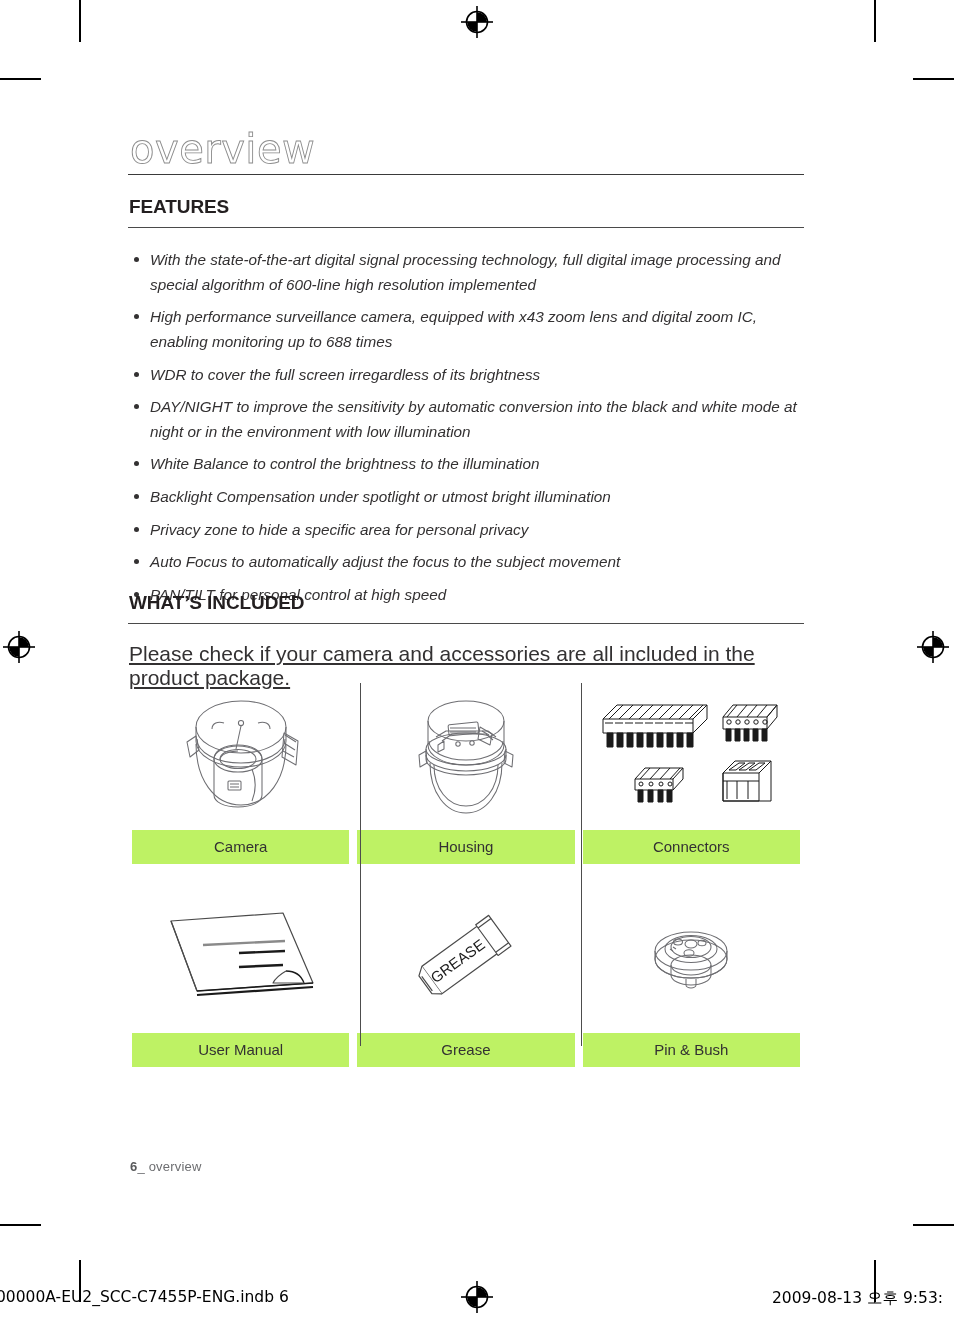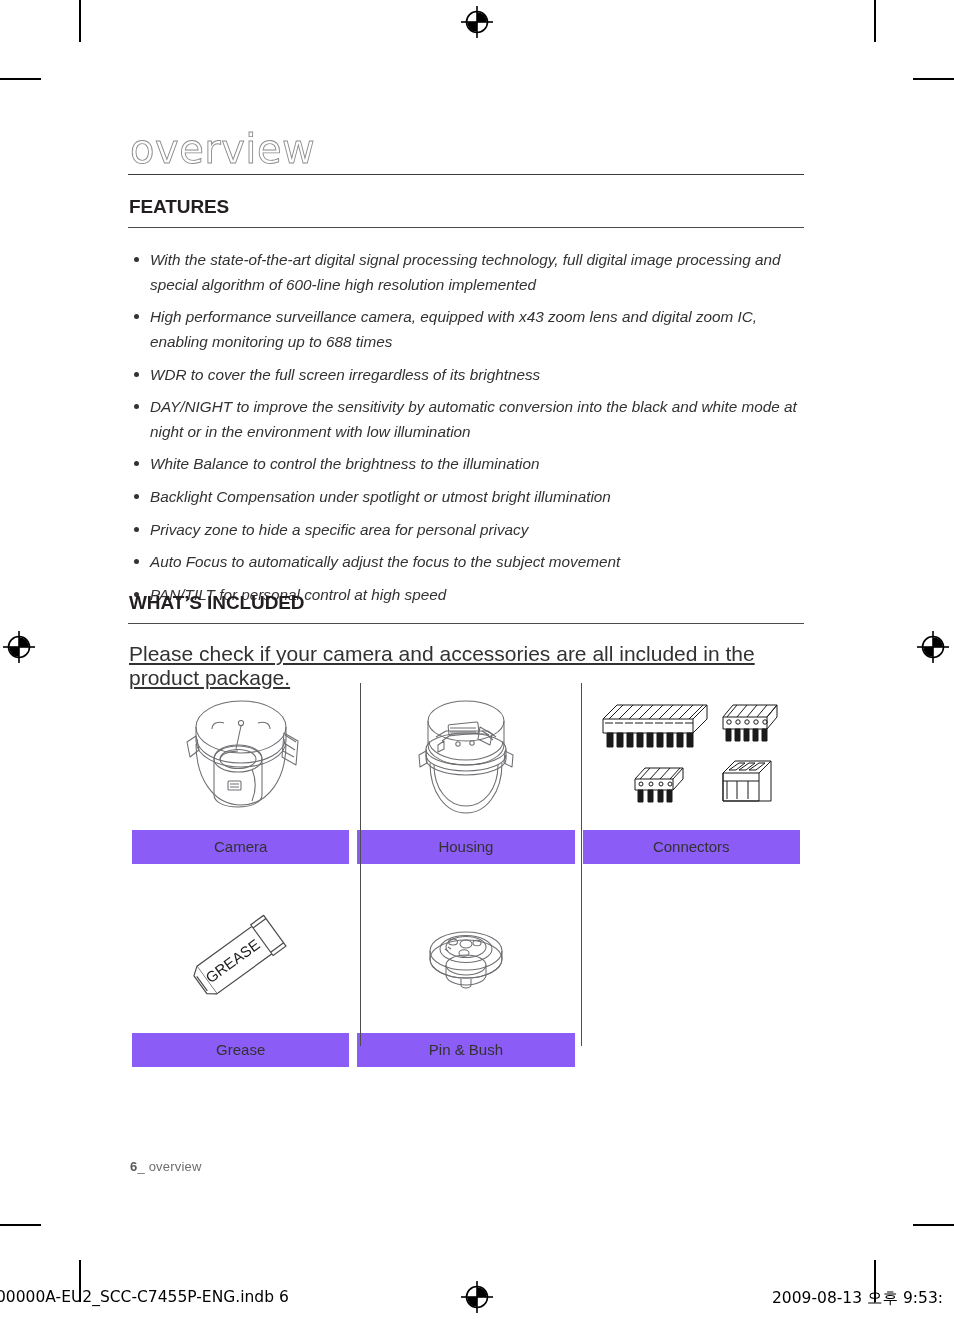--- a/index.html
+++ b/index.html
@@ -139,21 +139,21 @@
     display: flex;
     align-items: center;
     justify-content: center;
     padding-bottom: 2px;
   }
   .kit-art svg { display: block; }
   .kit-caption-wrap {
     padding: 0 4px;
   }
   .kit-caption {
-    background: #8b5cf6;
+    background: #bef264;
     text-align: center;
     font-size: 15px;
     line-height: 34px;
     height: 34px;
     color: #333132;
   }
   .kit-spacer { height: 22px; }
 
   
   .kit-divider {
@@ -417,20 +417,40 @@
           <div class="kit-caption">Connectors</div>
         </div>
       </div>
 
     </div>
 
     <div class="kit-spacer"></div>
 
     <div class="kit-row">
 
+      <div class="kit-cell">
+        <div class="kit-art">
+          <svg width="160" height="116" viewBox="0 0 160 116">
+            <g fill="none" stroke="#1a1a1a" stroke-width="1.2" stroke-linejoin="round">
+              <path d="M36 90 L10 20 L122 12 L152 82 Z" fill="#ffffff" stroke="#4a4a4a"></path>
+              <path d="M36 90 L10 20" stroke="#4a4a4a"></path>
+              <path d="M36 90 L152 82" stroke="#1a1a1a" stroke-width="1.4"></path>
+              <path d="M36 94 L152 86" stroke="#1a1a1a" stroke-width="2.2"></path>
+              <path d="M125 70 C134 70 140 74 143 82" stroke="#1a1a1a" stroke-width="1.3"></path>
+              <path d="M125 70 C118 74 114 78 112 82 L143 82" stroke="#4a4a4a" stroke-width="1.1"></path>
+              <path d="M42 44 L124 40" stroke="#8a8a8a" stroke-width="2.4"></path>
+              <path d="M78 52 L124 50" stroke="#1a1a1a" stroke-width="2.4"></path>
+              <path d="M78 66 L122 64" stroke="#1a1a1a" stroke-width="2.4"></path>
+            </g>
+          </svg>
+        </div>
+        <div class="kit-caption-wrap">
+          <div class="kit-caption">User Manual</div>
+        </div>
+      </div>
 
       <div class="kit-cell">
         <div class="kit-art">
           <svg width="120" height="116" viewBox="0 0 120 116">
             <g fill="none" stroke="#4a4a4a" stroke-width="1.2" stroke-linejoin="round">
               <g transform="rotate(-36 60 58)">
                 <rect x="20" y="38" width="70" height="34" fill="#ffffff"></rect>
                 <rect x="88" y="36" width="16" height="38" fill="#ffffff"></rect>
                 <path d="M88 40 L104 40 M88 70 L104 70"></path>
                 <path d="M20 38 L12 44 L12 66 L20 72" fill="#ffffff"></path>

